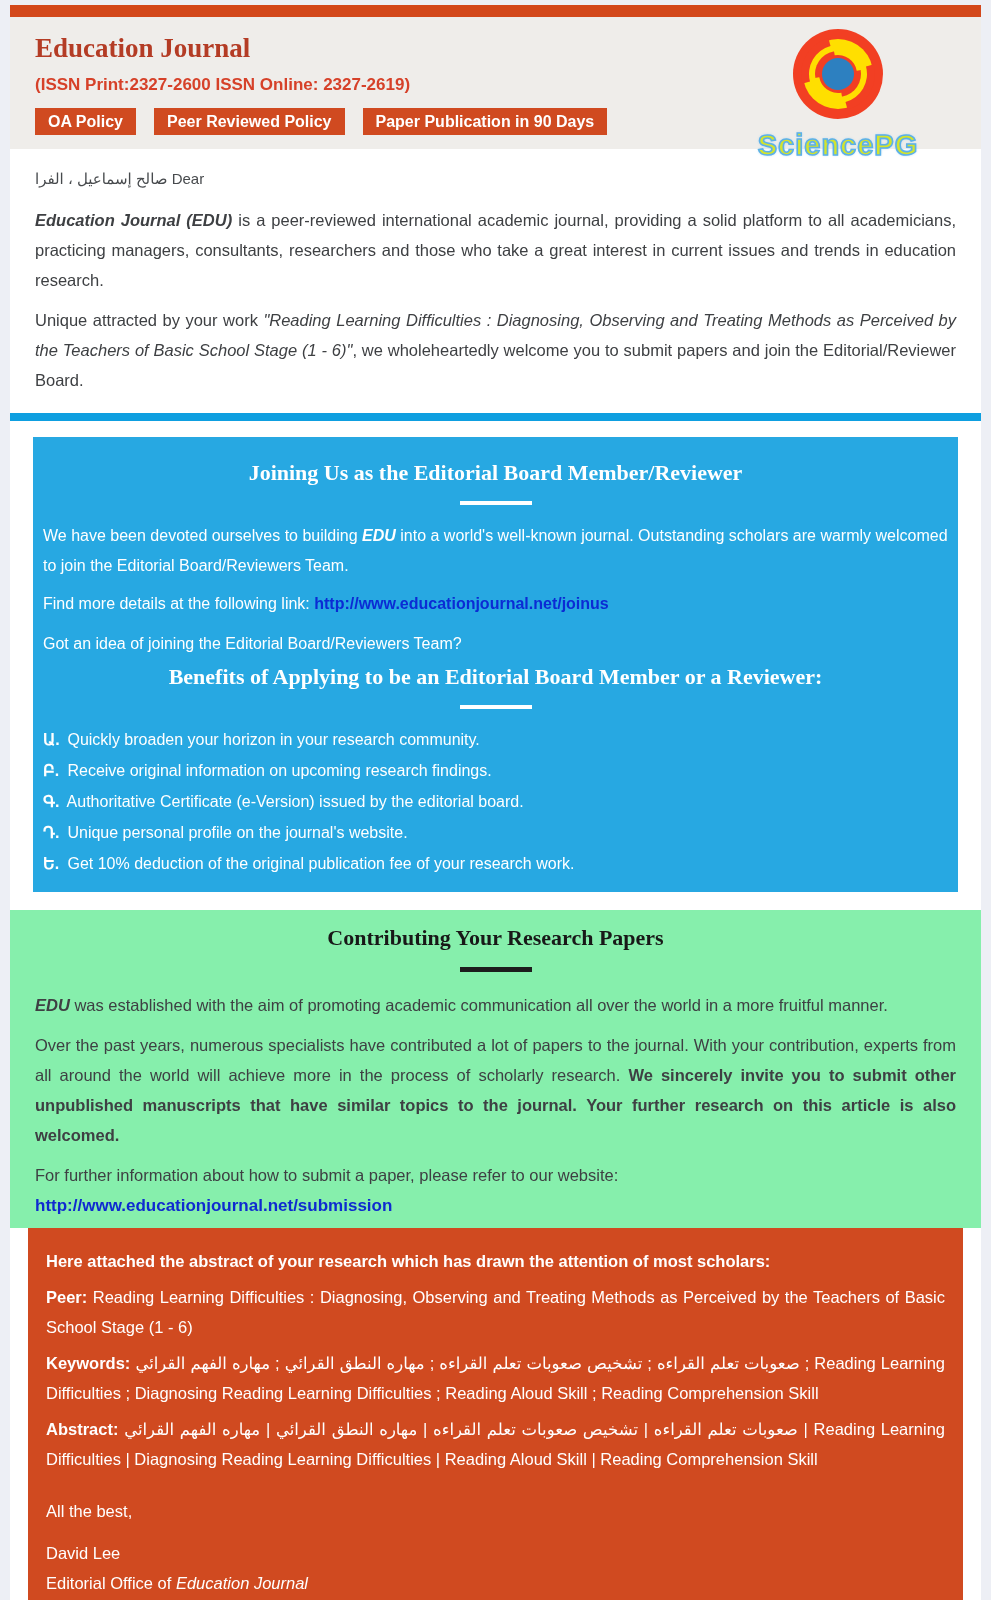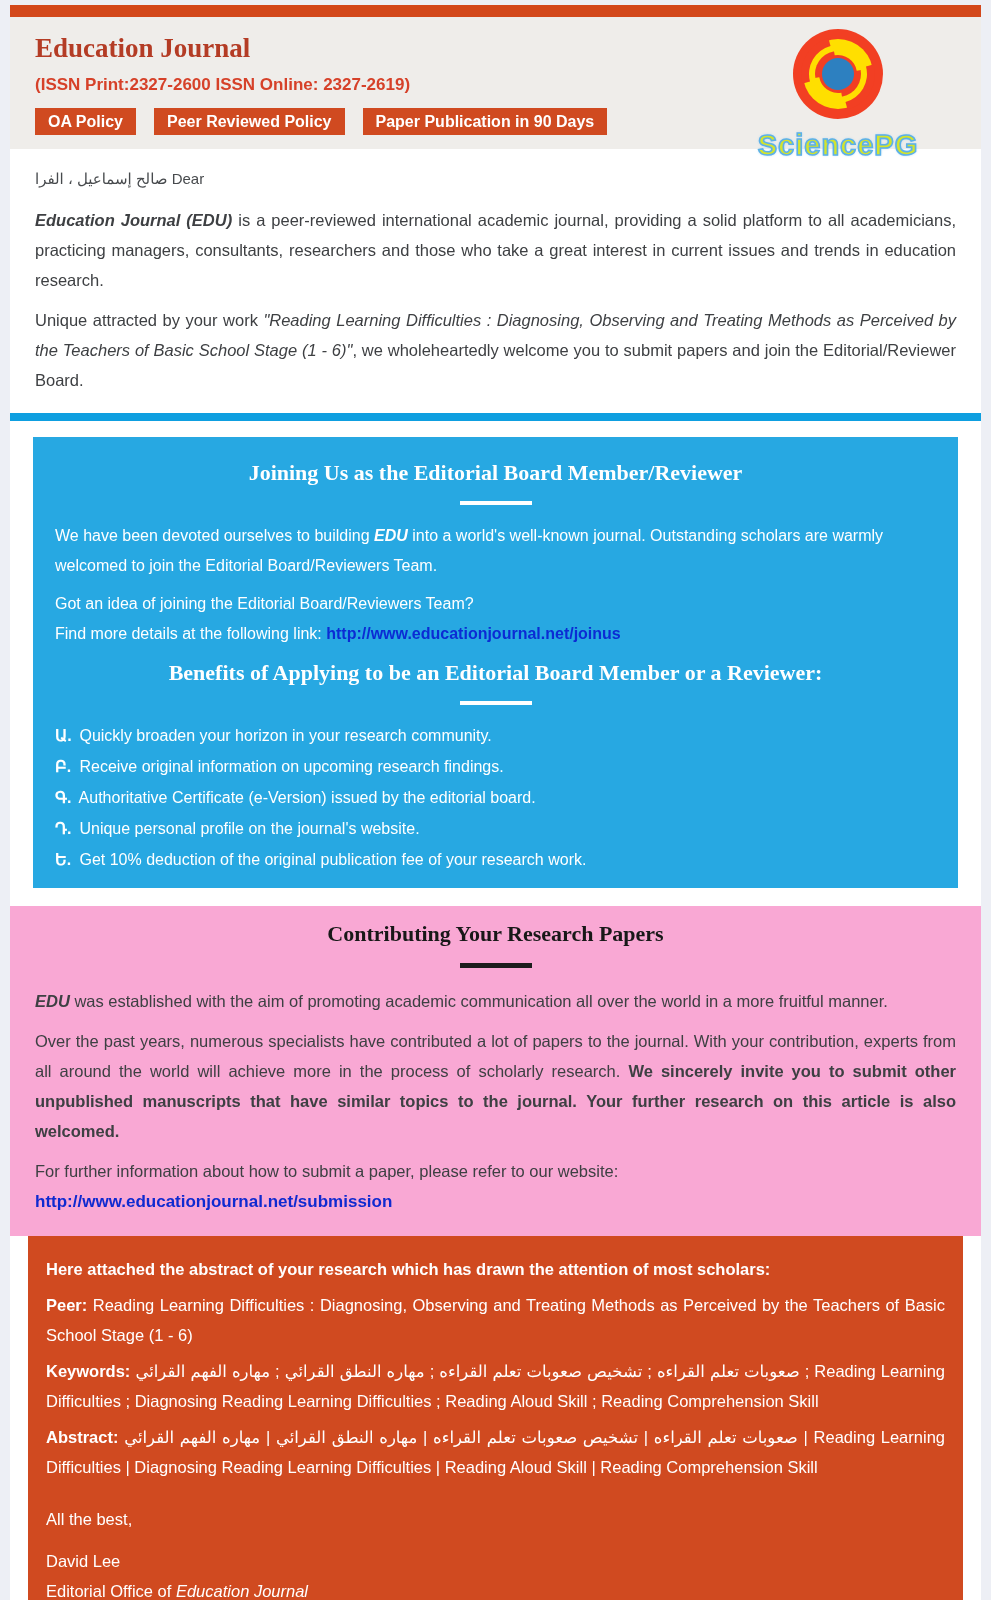--- a/index.html
+++ b/index.html
@@ -29,31 +29,31 @@
   
   .main{background:#fff;padding:16px 25px 14px;}
   .greeting{direction:rtl;text-align:left;font-size:15px;color:#474a4d;margin:4px 0 16px;line-height:20px;}
   .para{font-size:16.5px;line-height:30px;text-align:justify;margin:0 0 10px;}
   .b{font-weight:bold}.i{font-style:italic}
   .lnk{color:#0f2ad0;font-weight:bold;cursor:pointer;}
   
   .blue-bar{height:8px;background:#0e9fe0;}
   .white-gap{height:16px;background:#fff;}
   .blue-wrap{background:#fff;padding:0 23px 18px;}
-  .blue-box{background:#27a8e2;color:#fff;padding:18px 22px 12px;}
+  .blue-box{background:#27a8e2;color:#fff;padding:18px 10px 12px;}
   .box-title{font-family:"Liberation Serif",serif;font-size:22px;font-weight:bold;text-align:center;margin:4px 0 0;line-height:27px;}
   .divider{width:72px;height:4px;background:#fff;margin:15px auto 16px;}
   .bpara{font-size:16px;line-height:30px;margin:0 0 8px;text-align:left;}
   .bpara.tight{margin:0;}
   .blue-box .lnk{color:#0b2bd4;}
   .benefits{margin-top:12px;}
   .benefit{font-size:16px;line-height:30px;margin:0 0 1px;}
   .marker{display:inline-block;min-width:20px;font-weight:bold;}
   
-  .contrib{background:#f9a8d4;padding:8px 25px 20px;}
+  .contrib{background:#86efac;padding:8px 25px 8px;}
   .black-title{font-family:"Liberation Serif",serif;font-size:22px;font-weight:bold;text-align:center;color:#181818;margin:6px 0 0;line-height:28px;}
   .divider-dark{width:72px;height:5px;background:#1d1d1d;margin:15px auto 18px;}
   .sub-link{font-size:17px;font-weight:bold;color:#0f2ad0;margin:2px 0 0;line-height:28px;cursor:pointer;}
   
   .orange-wrap{background:#fff;padding:0 18px;}
   .orange-box{background:#d04a20;color:#fff;padding:14px 18px 18px;font-size:16.5px;}
   .oline{line-height:30px;margin:6px 0;text-align:justify;direction:ltr;}
   .olabel{font-weight:bold;}
   .ointro{font-weight:bold;line-height:30px;margin:4px 0 6px;}
   .closing{margin-top:22px;line-height:30px;}
@@ -97,22 +97,22 @@
     </div>
 
     <div class="blue-bar"></div>
     <div class="white-gap"></div>
 
     <div class="blue-wrap">
       <div class="blue-box">
         <div class="box-title">Joining Us as the Editorial Board Member/Reviewer</div>
         <div class="divider"></div>
         <p class="bpara"><span>We have been devoted ourselves to building </span><span class="b i">EDU</span><span> into a world's well-known journal. Outstanding scholars are warmly welcomed to join the Editorial Board/Reviewers Team.</span></p>
+        <p class="bpara" style="margin-bottom:10px;"><span>Find more details at the following link: </span><span class="lnk">http://www.educationjournal.net/joinus</span></p>
         <p class="bpara tight">Got an idea of joining the Editorial Board/Reviewers Team?</p>
-        <p class="bpara" style="margin-bottom:10px;"><span>Find more details at the following link: </span><span class="lnk">http://www.educationjournal.net/joinus</span></p>
         <div class="box-title">Benefits of Applying to be an Editorial Board Member or a Reviewer:</div>
         <div class="divider"></div>
         <div class="benefits">
           <div class="benefit"><span class="marker">Ա.</span> <span>Quickly broaden your horizon in your research community.</span></div>
           <div class="benefit"><span class="marker">Բ.</span> <span>Receive original information on upcoming research findings.</span></div>
           <div class="benefit"><span class="marker">Գ.</span> <span>Authoritative Certificate (e-Version) issued by the editorial board.</span></div>
           <div class="benefit"><span class="marker">Դ.</span> <span>Unique personal profile on the journal's website.</span></div>
           <div class="benefit"><span class="marker">Ե.</span> <span>Get 10% deduction of the original publication fee of your research work.</span></div>
         </div>
       </div>

